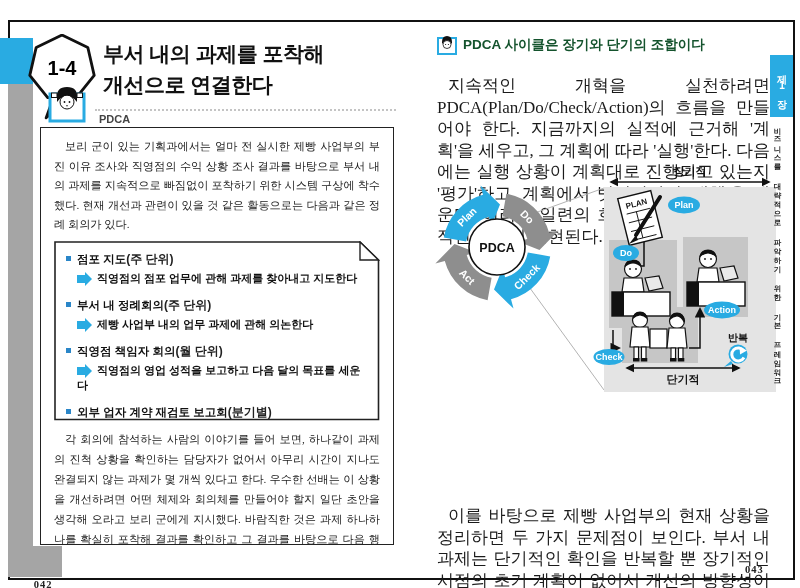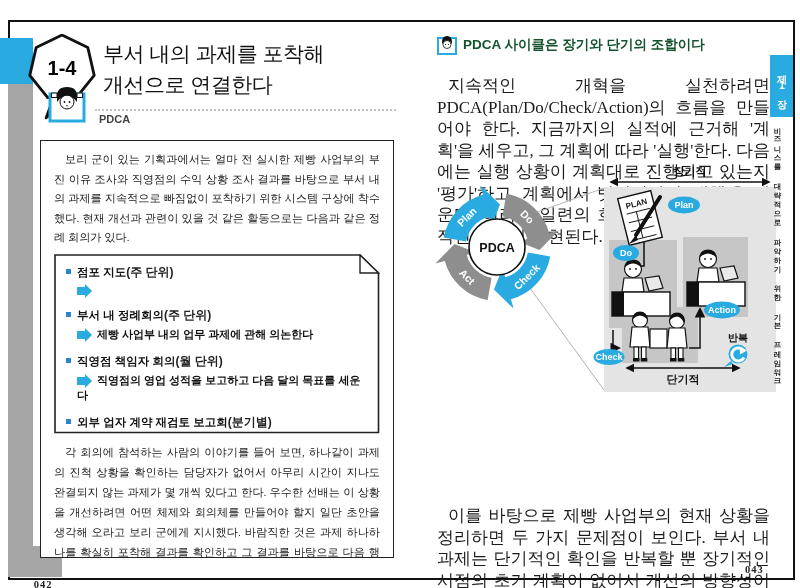--- a/index.html
+++ b/index.html
@@ -11,28 +11,28 @@
   .frame{left:8px;top:20px;width:783px;height:556px;border:2px solid #111;background:#fff;}
 
   
   .accent-blue{left:0;top:38px;width:33px;height:46px;background:#29abe2;}
   .accent-gray{left:8px;top:84px;width:25px;height:462px;background:#a5a5a5;}
   .accent-gray-foot{left:8px;top:546px;width:54px;height:31px;background:#a5a5a5;}
 
   
   .badge{left:24px;top:34px;width:78px;height:88px;z-index:5;}
   .badge-num{font:bold 20px "Liberation Sans",sans-serif;}
-  .title{left:103px;top:38px;width:300px;font-weight:normal;font-size:21px;line-height:31px;
+  .title{left:103px;top:38px;width:300px;font-weight:bold;font-size:21px;line-height:31px;
          letter-spacing:-0.5px;color:#111;}
   .dotrule{left:95px;top:109px;width:301px;border-top:2px dotted #c4c4c4;height:0;}
   .subtitle{left:99px;top:113px;font-size:11px;font-weight:bold;color:#444;}
   .mascot{left:48px;top:85px;width:38px;height:38px;z-index:6;}
 
   
-  .story-box{left:40px;top:140px;width:354px;height:418px;border:1.5px solid #222;
+  .story-box{left:40px;top:127px;width:354px;height:418px;border:1.5px solid #222;
              box-sizing:border-box;padding:9px 13px 0 13px;background:#fff;overflow:hidden;}
   .serif{font-family:"Liberation Serif",serif;}
   .story-box p{margin:0;font-size:11.2px;line-height:19.5px;text-align:justify;text-indent:11px;color:#1a1a1a;}
   .story-box p.body{line-height:20px;}
 
   
   .meeting-box{position:relative;width:326px;height:180px;margin:6px 0 8px 0;overflow:hidden;}
   .meeting-svg{position:absolute;left:0;top:0;}
   .meeting-content{position:absolute;left:0;top:0;right:0;bottom:0;padding:10px 10px 0 12px;}
   .m-item{margin-bottom:11px;}
@@ -117,21 +117,21 @@
 
     <div class="meeting-box">
       <svg class="meeting-svg" width="326" height="180" viewBox="0 0 326 180">
         <polygon points="306,1 1,1 1,178.5 324.5,178.5 324.5,19" fill="#fff" stroke="#222" stroke-width="1.6"></polygon>
         <polygon points="306,1 324.5,19 306,19" fill="#fff" stroke="#222" stroke-width="1.4"></polygon>
       </svg>
       <div class="meeting-content" style="font-family:'Liberation Sans',sans-serif;">
 
         <div class="m-item">
           <div class="m-head"><span class="m-bullet"></span><span>점포 지도</span><span class="m-cycle">(주 단위)</span></div>
-          <div class="m-desc"><span class="arrow-right"></span></div>
+          <div class="m-desc"><span class="arrow-right"></span><span>직영점의 점포 업무에 관해 과제를 찾아내고 지도한다</span></div>
         </div>
 
         <div class="m-item">
           <div class="m-head"><span class="m-bullet"></span><span>부서 내 정례회의</span><span class="m-cycle">(주 단위)</span></div>
           <div class="m-desc"><span class="arrow-right"></span><span>제빵 사업부 내의 업무 과제에 관해 의논한다</span></div>
         </div>
 
         <div class="m-item">
           <div class="m-head"><span class="m-bullet"></span><span>직영점 책임자 회의</span><span class="m-cycle">(월 단위)</span></div>
           <div class="m-desc"><span class="arrow-right"></span><span>직영점의 영업 성적을 보고하고 다음 달의 목표를 세운다</span></div>

